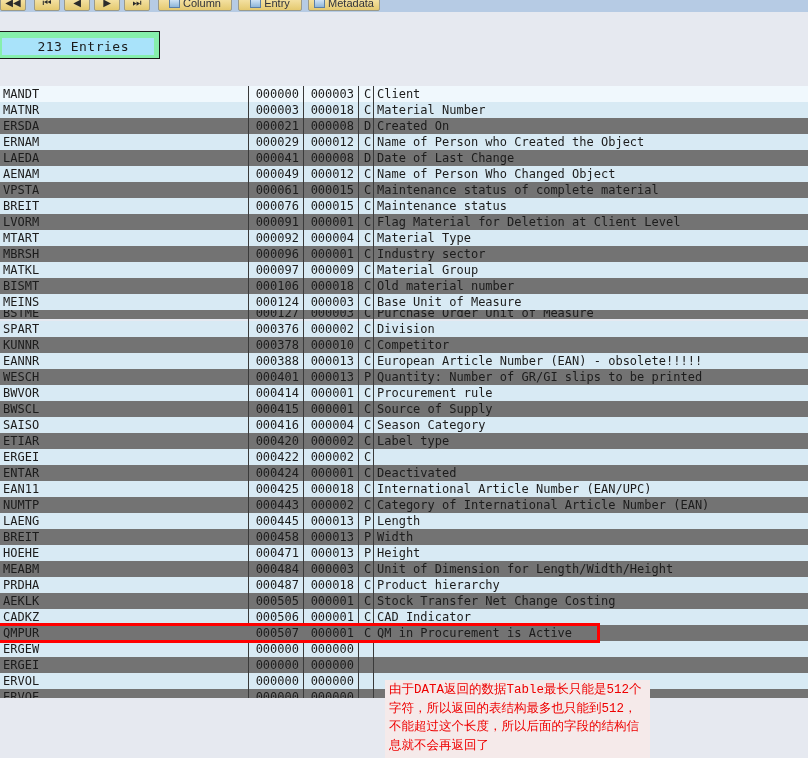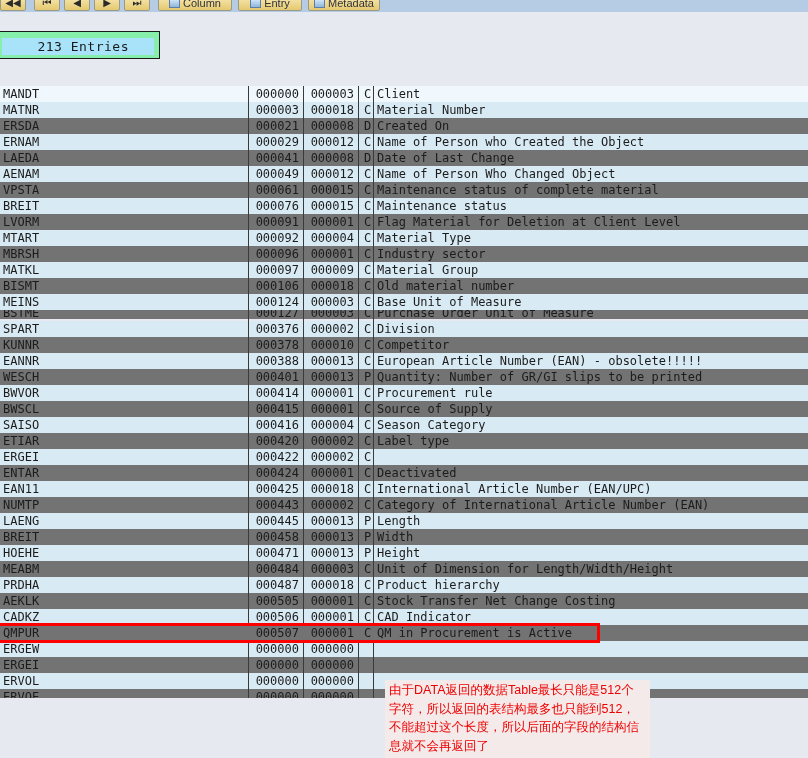--- a/index.html
+++ b/index.html
@@ -133,21 +133,21 @@
     z-index: 9;
   }
 
   
   #annotation {
     position: absolute;
     left: 385px; top: 680px;
     width: 265px; height: 78px;
     background: #f5eaea;
     color: #ee0000;
-    font-family: Liberation Sans, sans-serif;
+    font-family: Liberation Mono, monospace;
     font-size: 12.5px;
     line-height: 18.5px;
     padding: 1px 4px 0 4px;
     z-index: 8;
     overflow: hidden;
     letter-spacing: 0px;
   }
 
   
   .row.clipped { height: 9px; overflow: hidden; }

